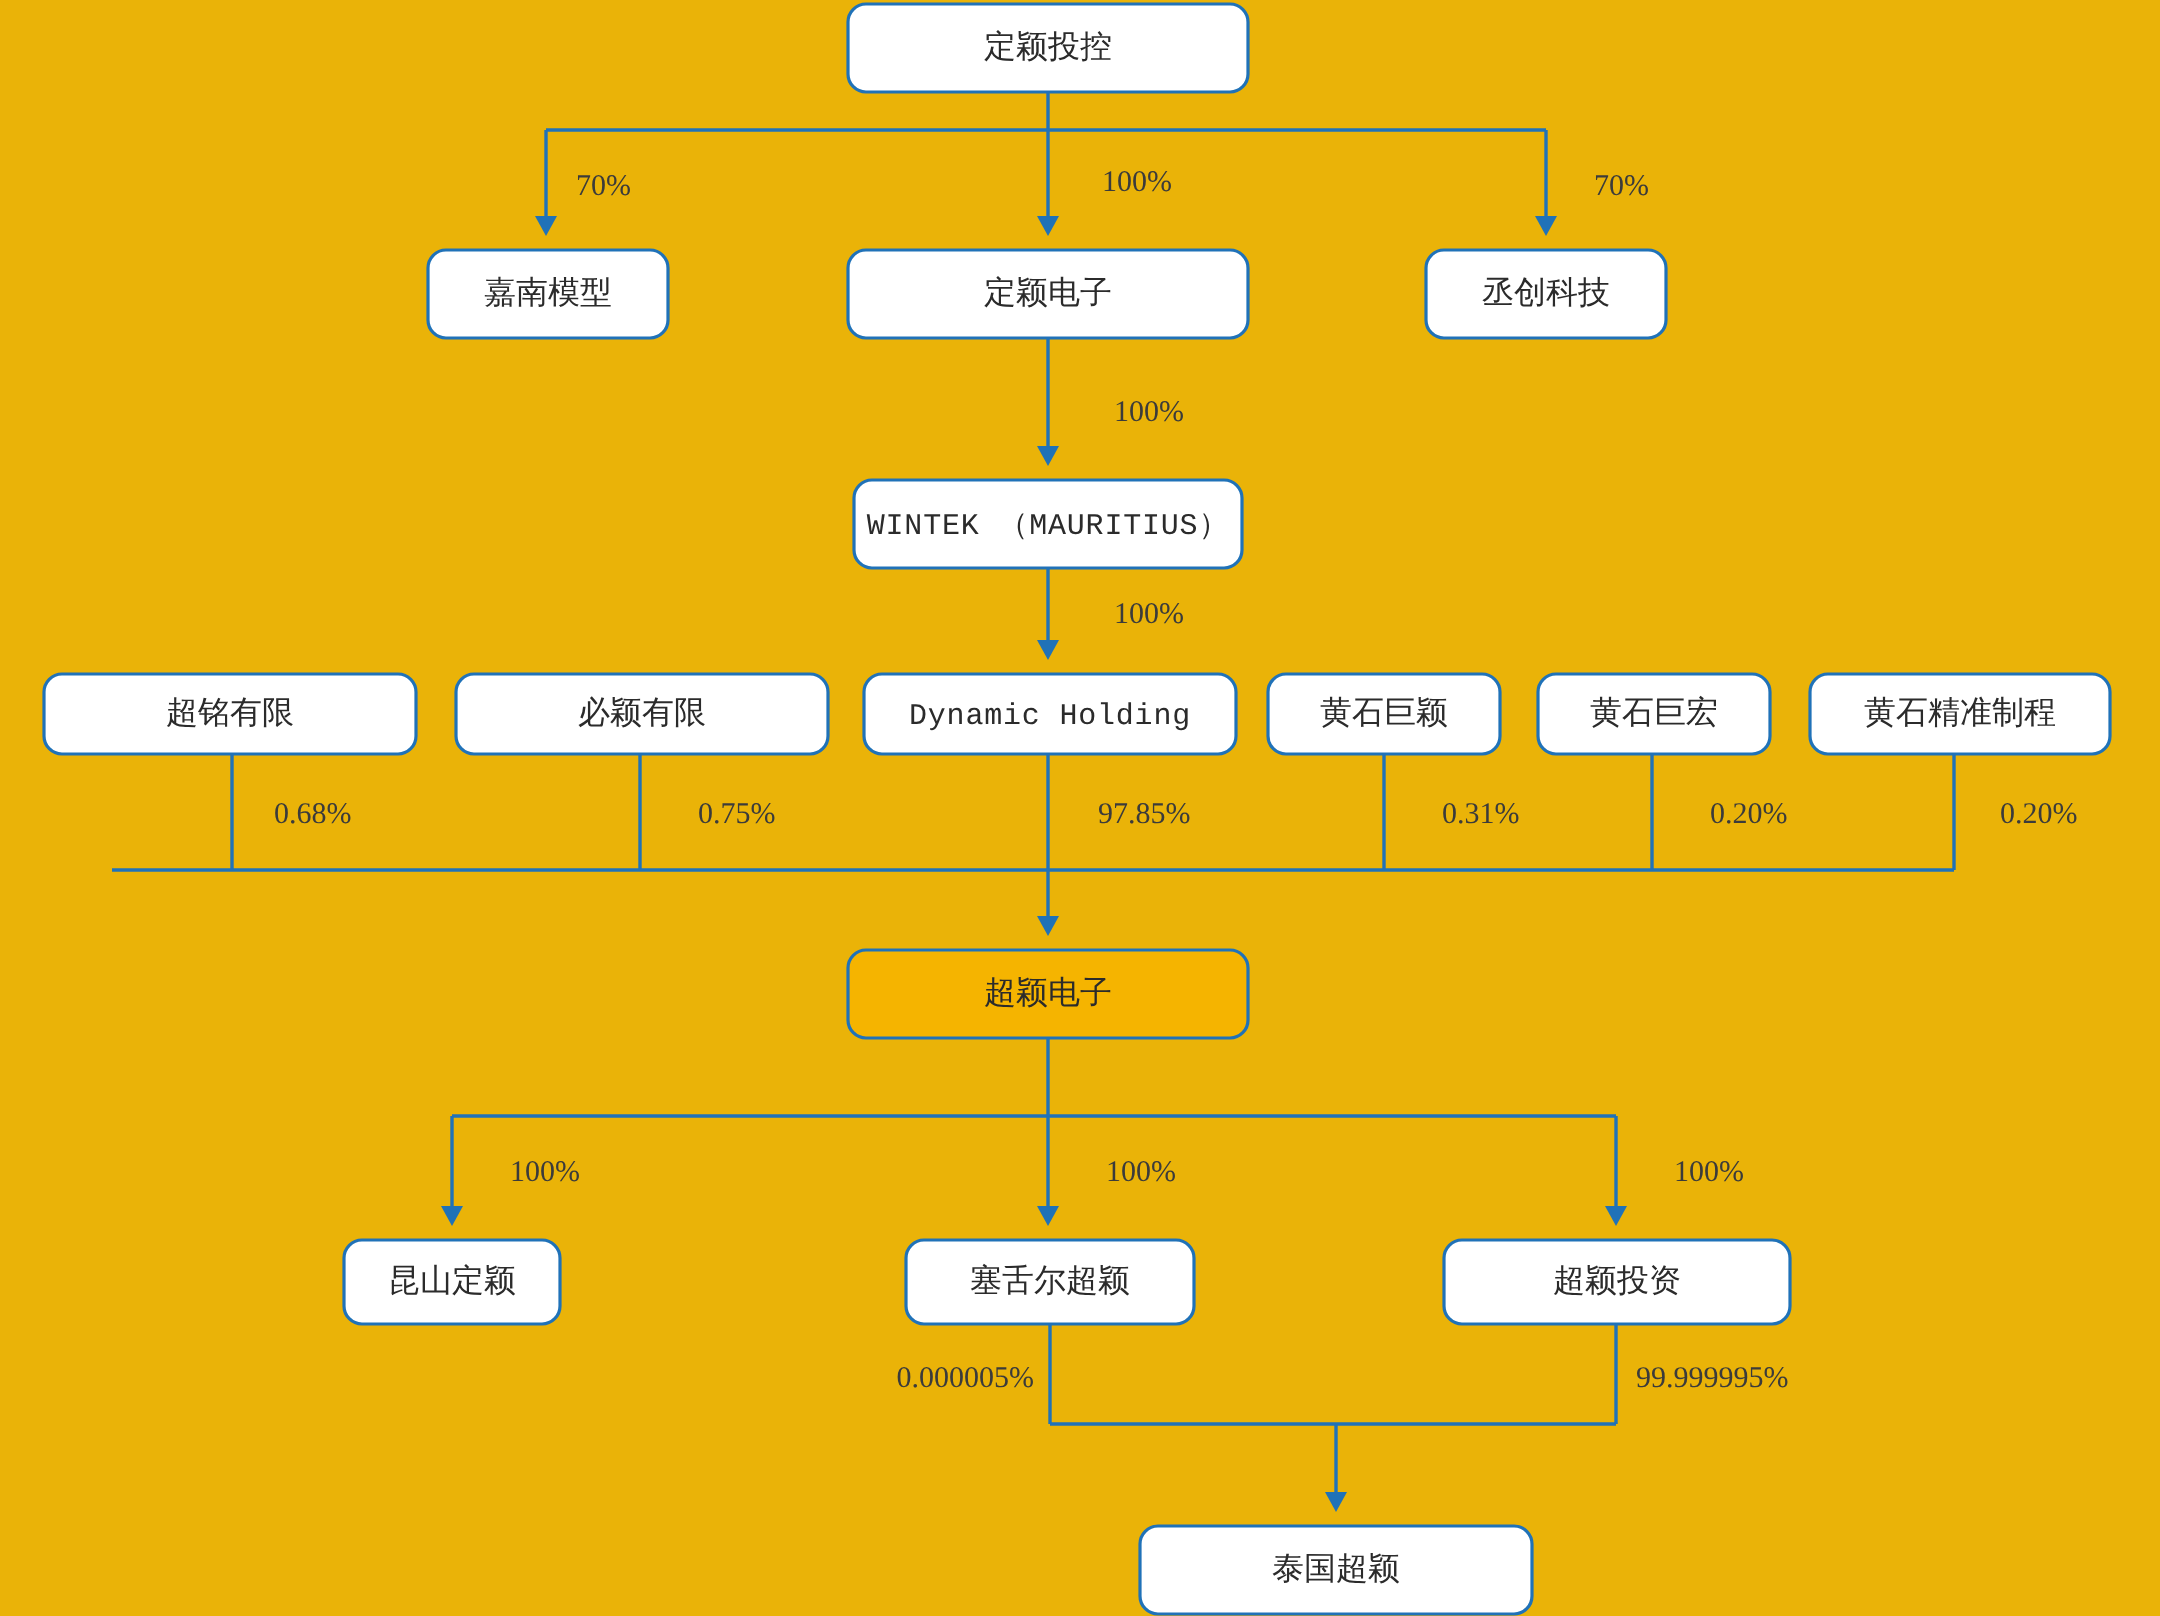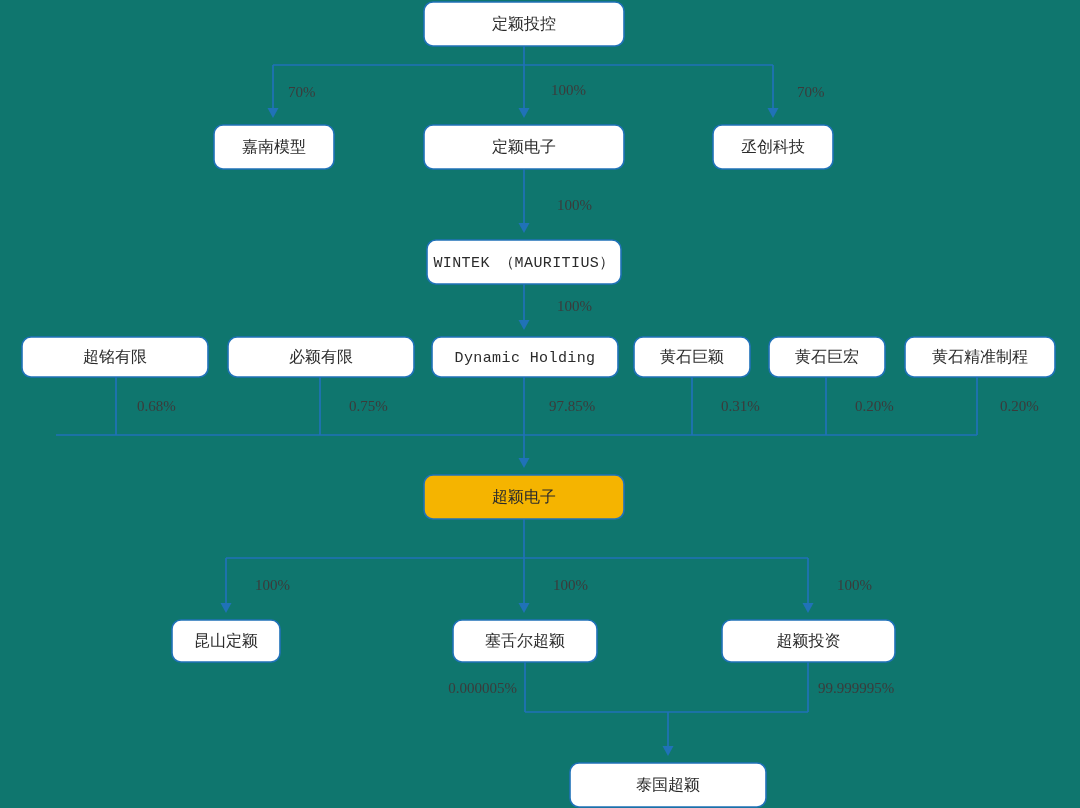--- a/index.html
+++ b/index.html
@@ -4,21 +4,21 @@
 <style>
   html, body {
     margin: 0;
     padding: 0;
     background: #ffffff;
   }
   #chart-root {
     position: relative;
     width: 1080px;
     height: 808px;
-    background: #0f766e;
+    background: #eab308;
     font-family: "Liberation Serif", "DejaVu Serif", serif;
     overflow: hidden;
   }
   #diagram-svg {
     position: absolute;
     left: 0;
     top: 0;
     width: 1080px;
     height: 808px;
   }

